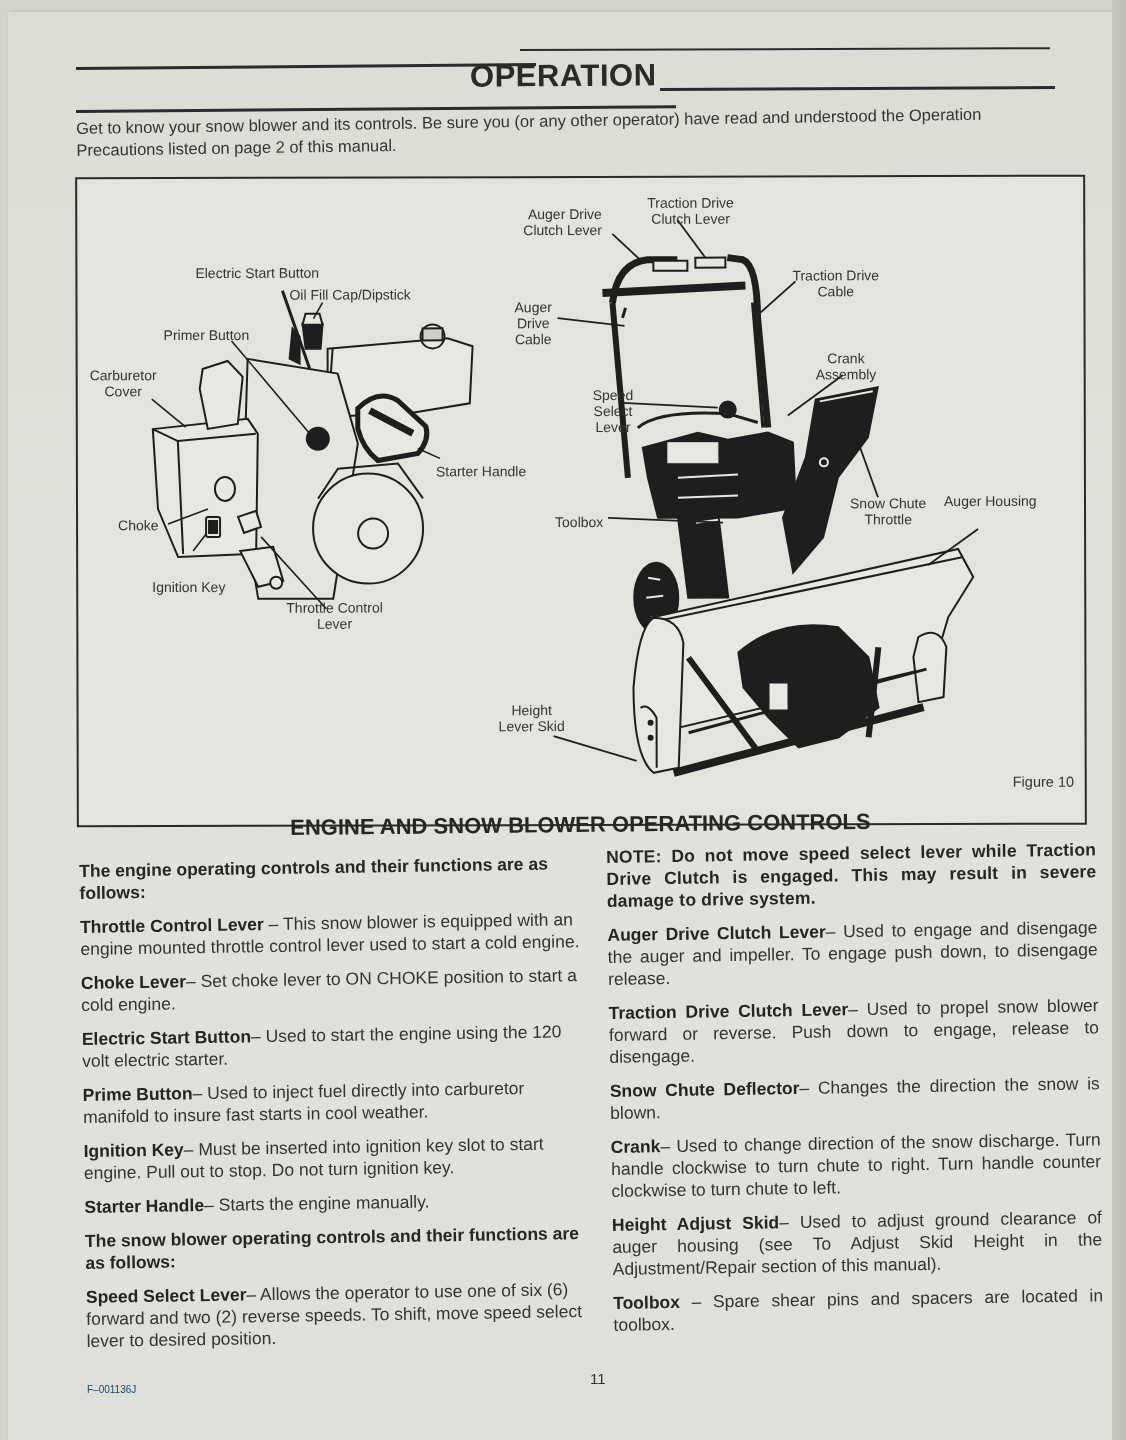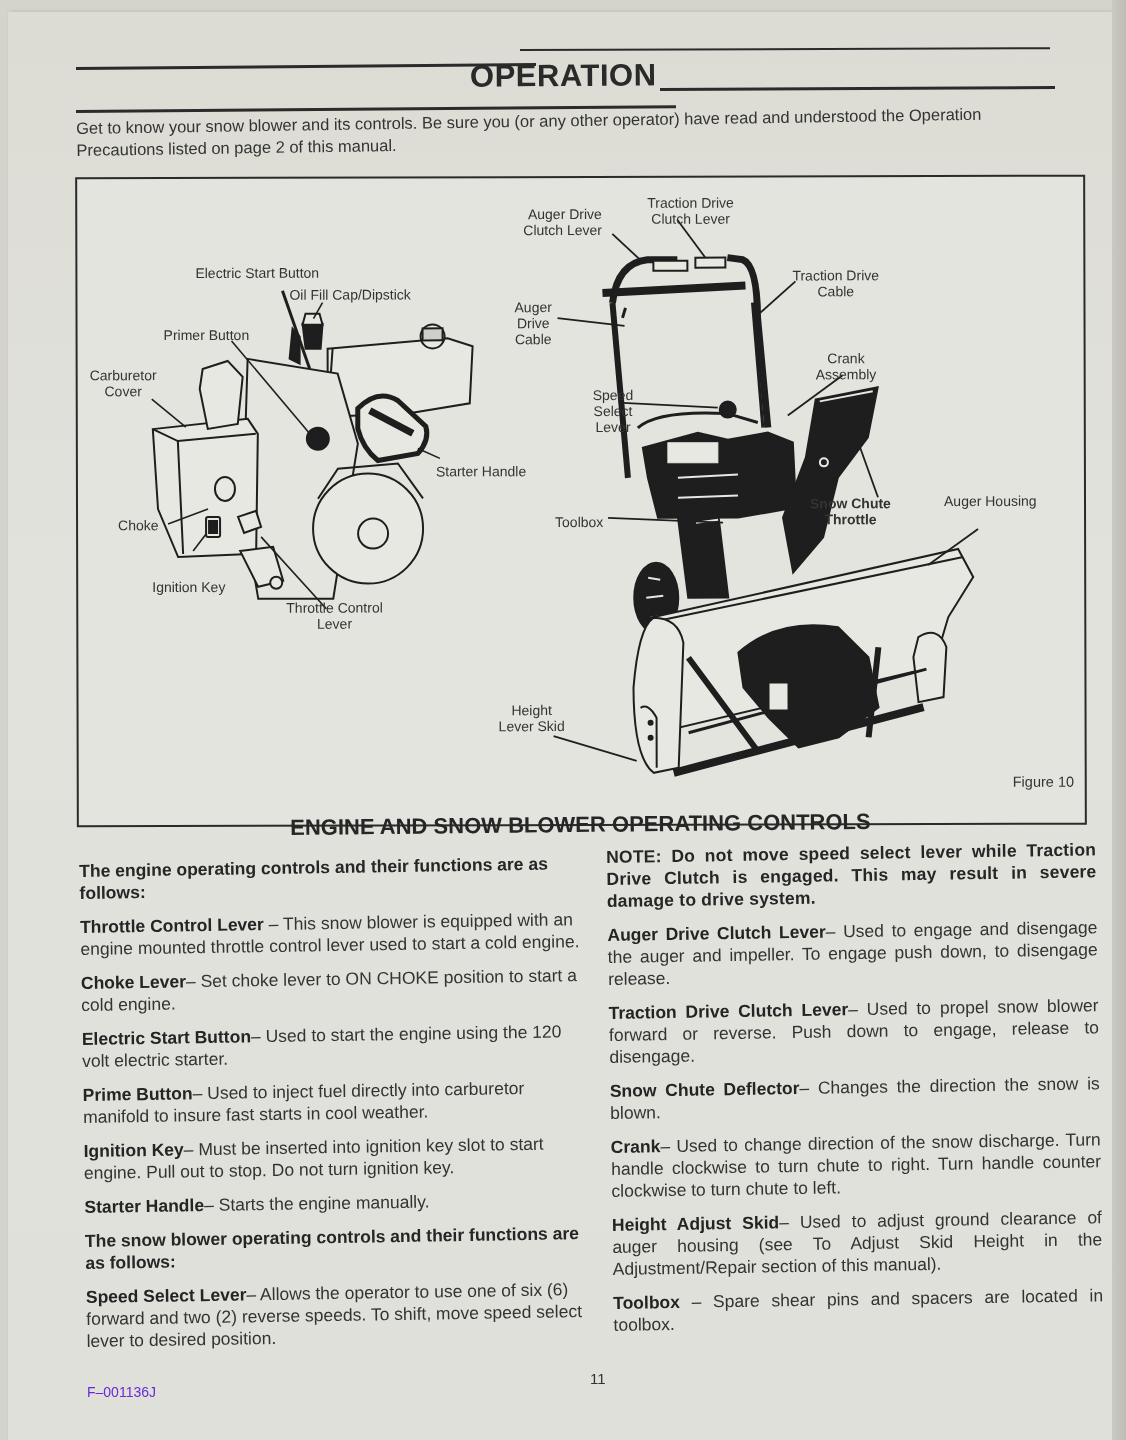--- a/index.html
+++ b/index.html
@@ -49,21 +49,21 @@
   .col {
     position: absolute; font-size: 17.5px; line-height: 22px; color: #333;
     transform-origin: left top;
   }
   .col-left { left: 79px; top: 860px; width: 500px; transform: rotate(-0.9deg); }
   .col-right { left: 606px; top: 846px; width: 490px; transform: rotate(-0.9deg); text-align: justify; }
   .para { margin: 0 0 12px 0; }
   .para b { color: #242424; }
   .lead { font-weight: bold; color: #262626; }
   .note { font-weight: bold; color: #262626; letter-spacing: 0.2px; }
-  .footer-code { position: absolute; left: 87px; top: 1384px; font-size: 14px; color: #6d28d9; }
+  .footer-code { position: absolute; left: 87px; top: 1384px; font-size: 10px; color: #0c4a6e; }
   .page-num { position: absolute; left: 590px; top: 1370px; font-size: 15px; color: #333; }
 </style>
 </head>
 <body>
 
 <div class="page"></div>
 <div class="page-edge-right"></div>
 
 <div class="rule" style="left:520px;top:49px;width:530px;height:2px;transform:rotate(-0.2deg);"></div>
 <div class="rule" style="left:76px;top:67px;width:460px;transform:rotate(-0.5deg);"></div>
@@ -223,21 +223,21 @@
   <div class="lbl" style="left:738px;top:173px;">
     <div>Crank</div>
     <div>Assembly</div>
   </div>
   <div class="lbl" style="left:498px;top:209px;margin-left:17px;">
     <div>Speed</div>
     <div>Select</div>
     <div>Lever</div>
   </div>
   <div class="lbl" style="left:477px;top:336px;">Toolbox</div>
-  <div class="lbl" style="left:732px;top:318px;font-weight:bold;">
+  <div class="lbl" style="left:772px;top:318px;">
     <div>Snow Chute</div>
     <div>Throttle</div>
   </div>
   <div class="lbl" style="left:866px;top:316px;text-align:right;">Auger Housing</div>
   <div class="lbl" style="left:420px;top:524px;">
     <div>Height</div>
     <div>Lever Skid</div>
   </div>
 
   <div class="fig-caption" style="left:934px;top:597px;">Figure 10</div>

